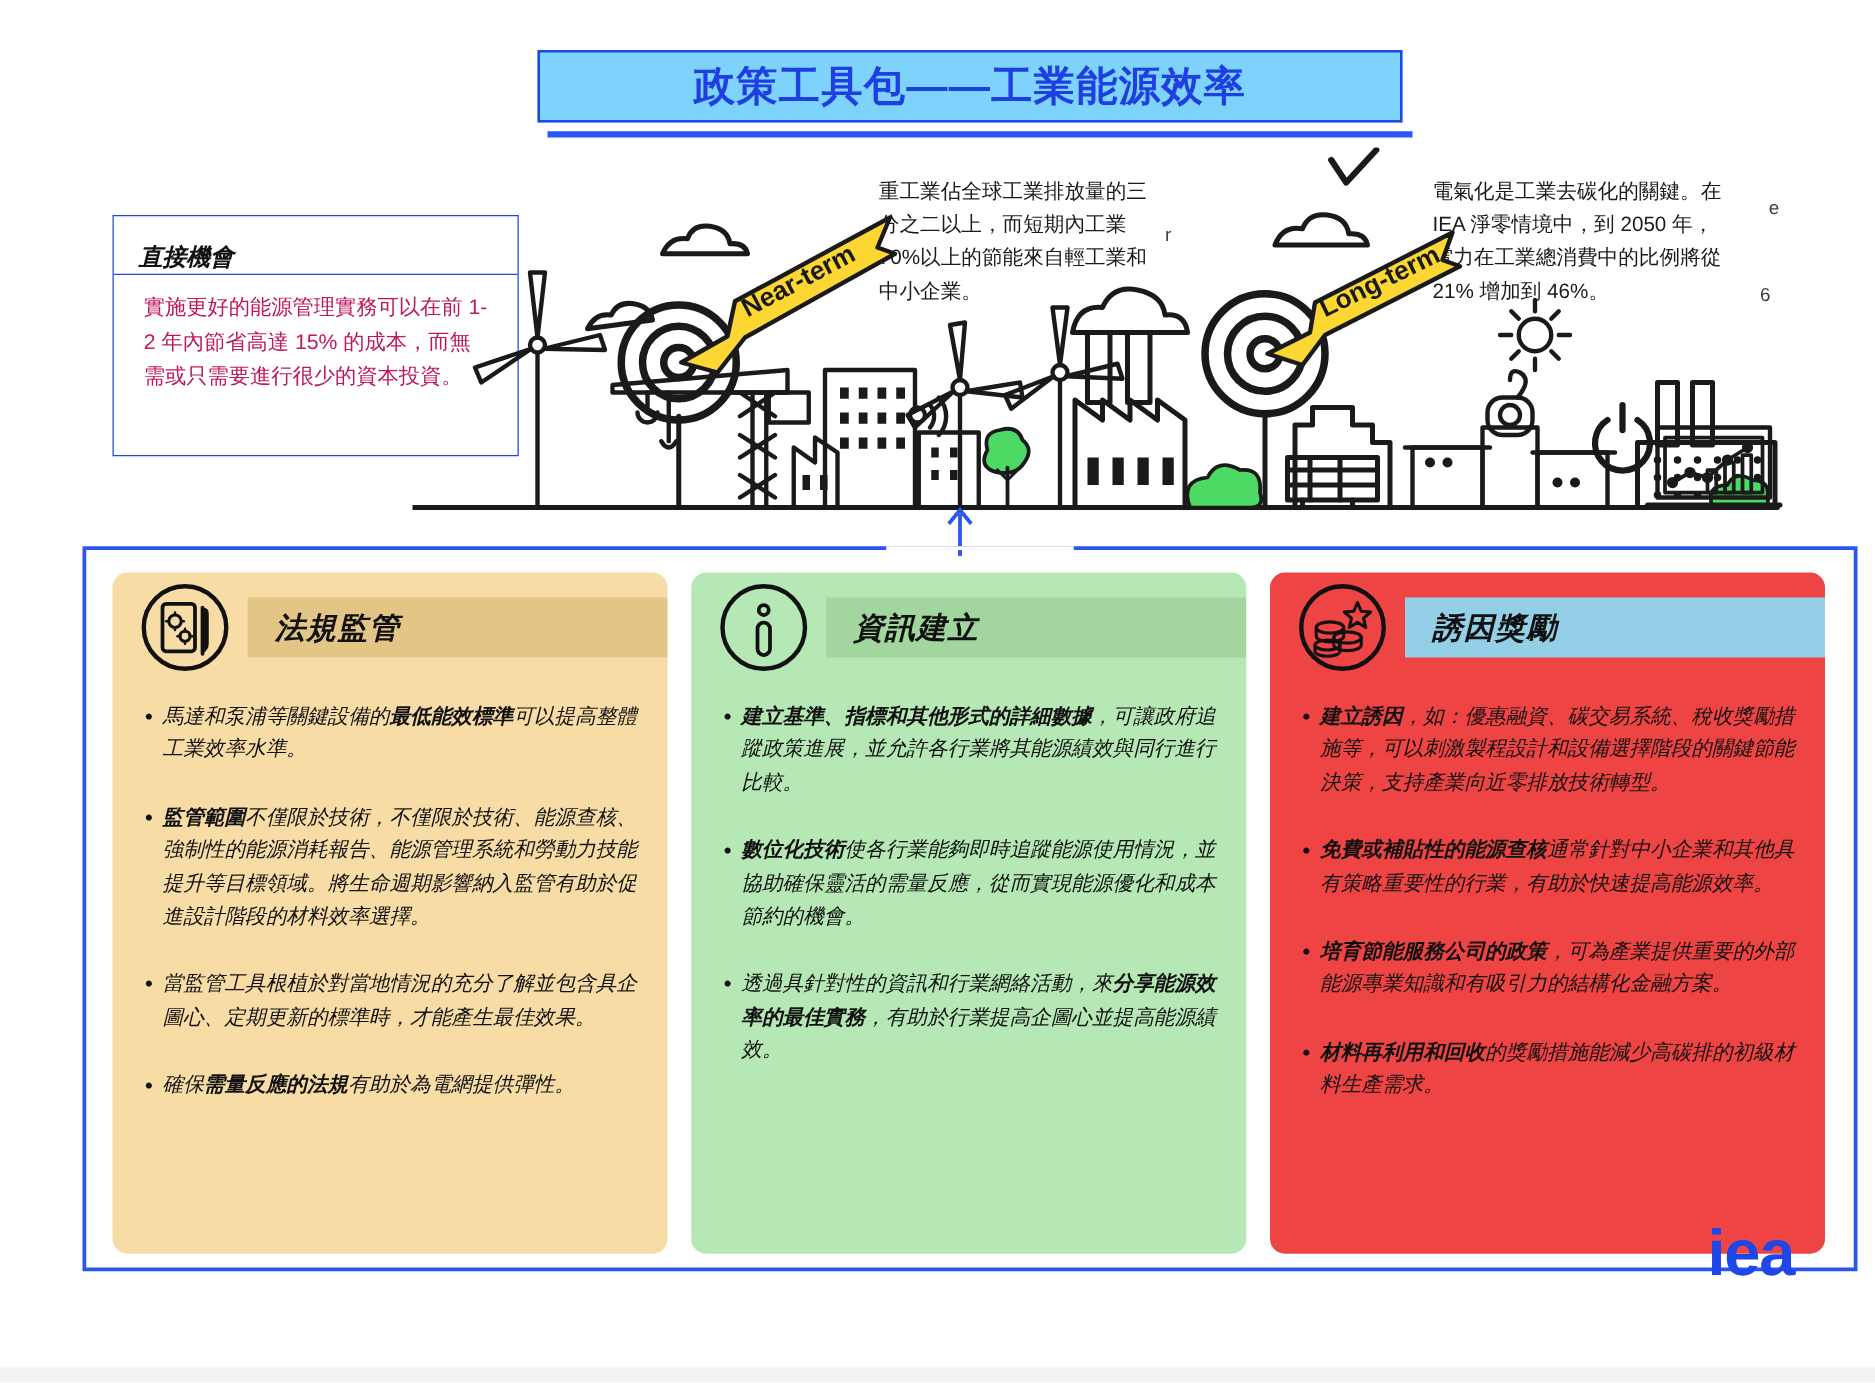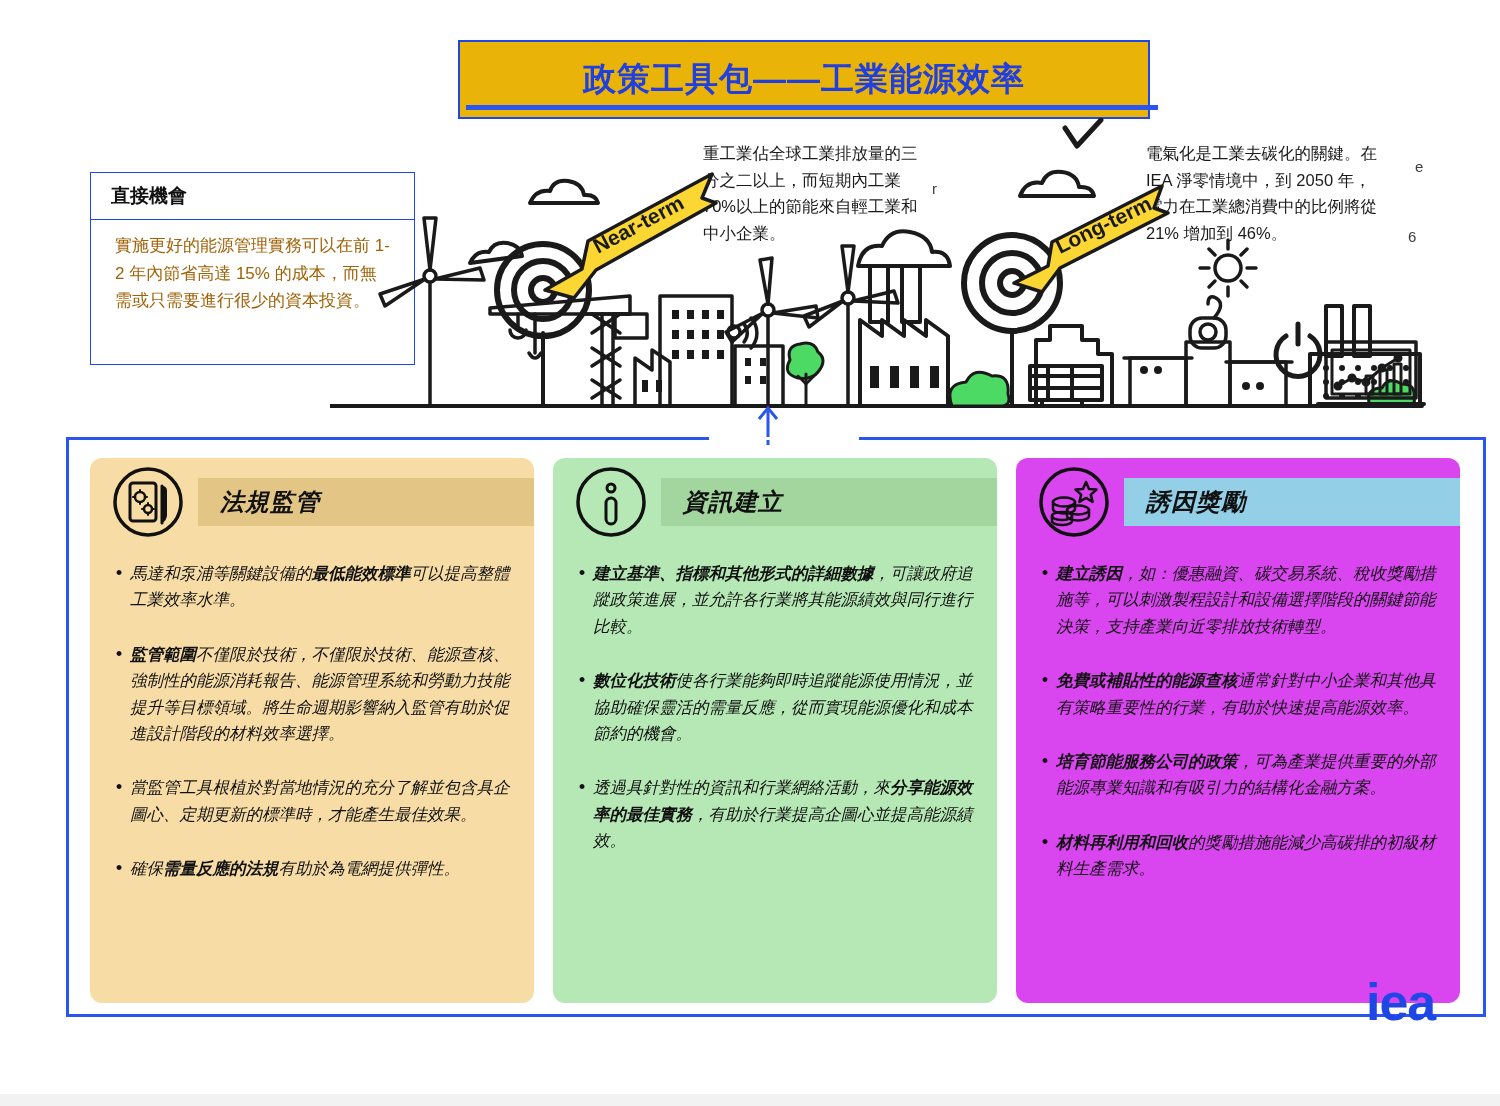--- a/index.html
+++ b/index.html
@@ -7,45 +7,45 @@
   body {
     font-family: "Liberation Sans", "DejaVu Sans", sans-serif;
     background: #ffffff;
     position: relative;
     overflow: hidden;
   }
   .stage { position: relative; width: 1500px; height: 1106px; background: #fff; }
 
   
   #title-box {
-    position: absolute; left: 430px; top: 40px; width: 692px; height: 79px;
-    border: 2px solid #1f47e6; background: #eab308;
-    display: flex; align-items: center; justify-content: center; margin-left: 28px;
+    position: absolute; left: 430px; top: 40px; width: 692px; height: 58px;
+    border: 2px solid #1f47e6; background: #7dd3fc;
+    display: flex; align-items: center; justify-content: center;
   }
   #title-box .shadow {
     position: absolute; left: 6px; top: 63px; width: 692px; height: 5px;
     background: #2b55f0;
   }
   #title-text {
     color: #1f3fe0; font-weight: bold; font-size: 33px; letter-spacing: 1px;
     white-space: nowrap;
   }
 
   
   #callout {
     position: absolute; left: 90px; top: 172px; width: 325px; height: 193px;
     border: 1.5px solid #1f47e6; background: #fff;
   }
   #callout-head {
     height: 47px; border-bottom: 1.5px solid #1f47e6;
-    display: flex; align-items: center; padding-left: 20px;
+    display: flex; align-items: flex-end; padding-left: 20px; font-style: italic;
   }
   #callout-title { font-size: 19px; font-weight: bold; color: #111; }
   #callout-body {
-    padding: 12px 22px 0 24px; font-size: 17px; line-height: 1.62; color: #a16207;
+    padding: 12px 22px 0 24px; font-size: 17px; line-height: 1.62; color: #be185d;
   }
 
   
   .annot {
     position: absolute; font-size: 16.5px; line-height: 1.62; color: #1a1a1a;
   }
   #annot-center { left: 703px; top: 140px; width: 228px; }
   #annot-right  { left: 1146px; top: 140px; width: 238px; }
   .ghost { position: absolute; color: #3c3c3c; font-size: 15px; }
 
@@ -70,21 +70,21 @@
   #panels {
     position: absolute; left: 90px; top: 458px; width: 1372px; height: 545px;
     display: flex; gap: 19px; font-style: italic;
   }
   .panel {
     width: 444px; border-radius: 12px; padding: 0 0 10px 0;
     position: relative; overflow: hidden;
   }
   .panel.reg  { background: #f7dca6; }
   .panel.info { background: #b5e8b5; }
-  .panel.inc  { background: #d946ef; }
+  .panel.inc  { background: #ef4444; }
 
   .panel-head {
     height: 88px; display: flex; align-items: center; padding-left: 22px;
     position: relative;
   }
   .panel-icon {
     width: 72px; height: 72px; flex: 0 0 72px; margin-right: 14px;
     display: flex; align-items: center; justify-content: center;
   }
   .panel-icon svg { display: block; }

